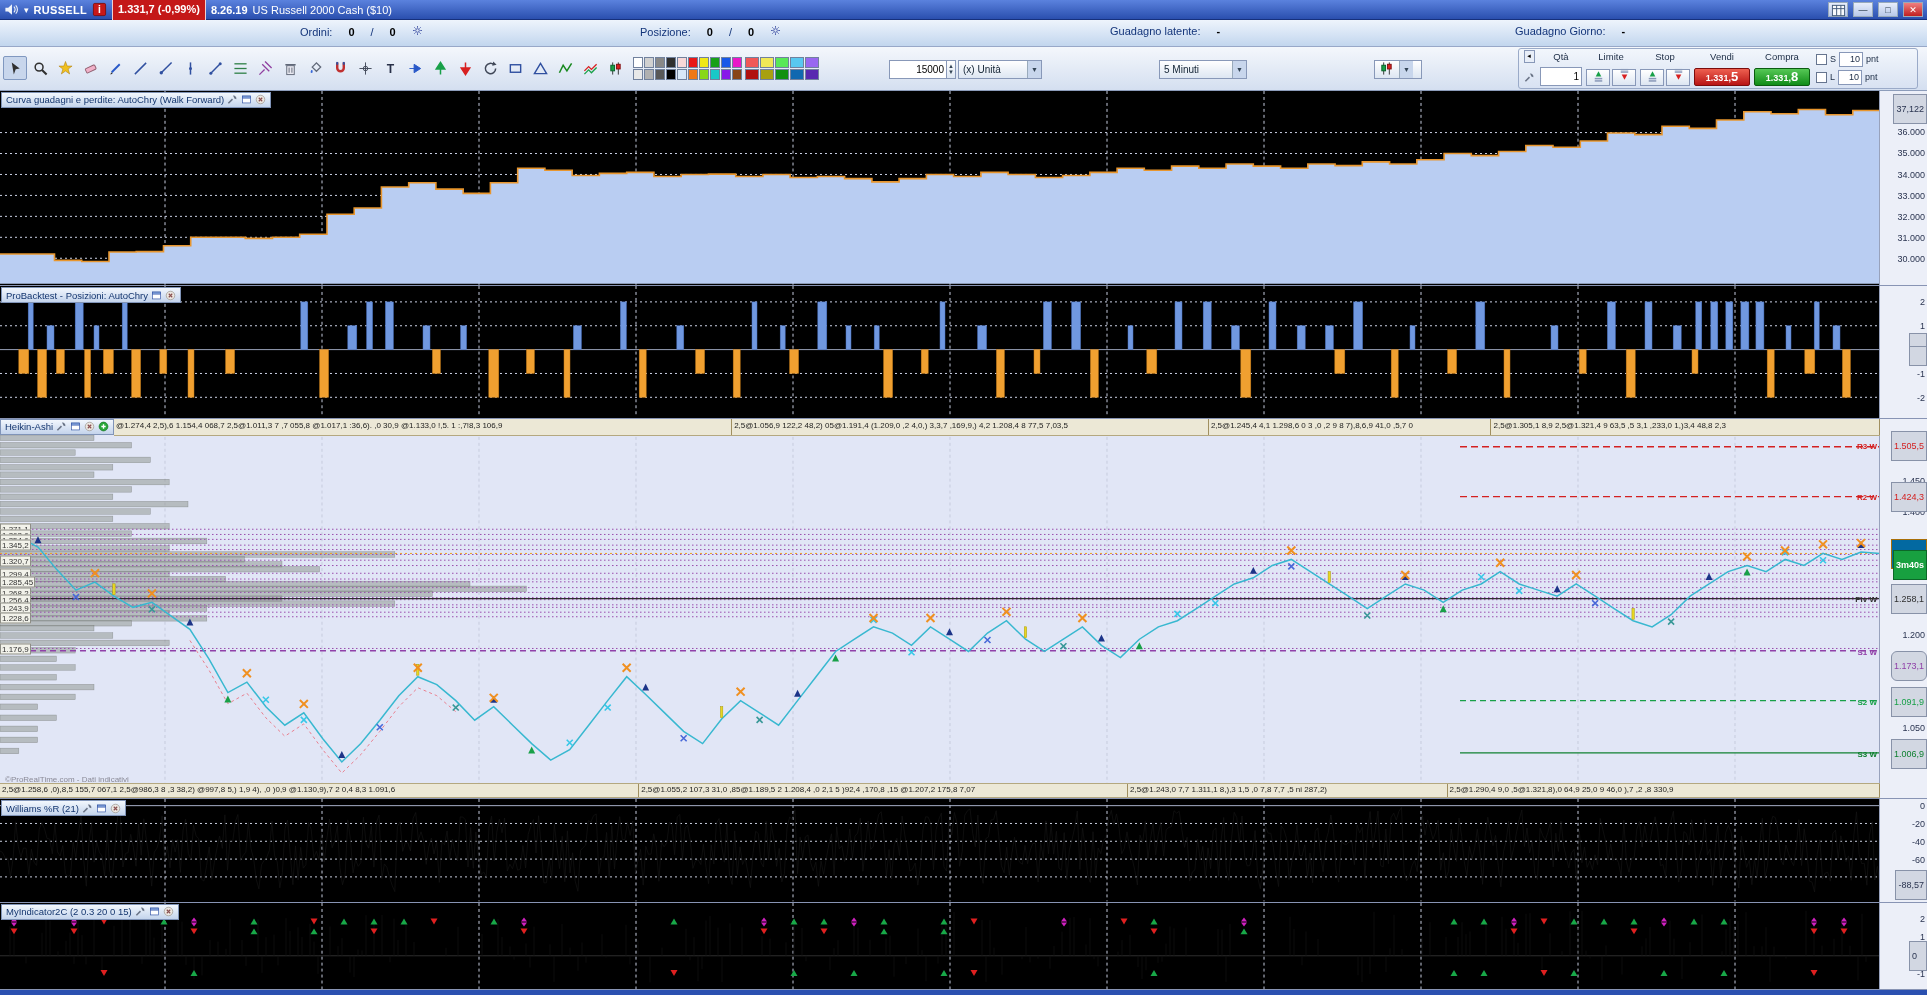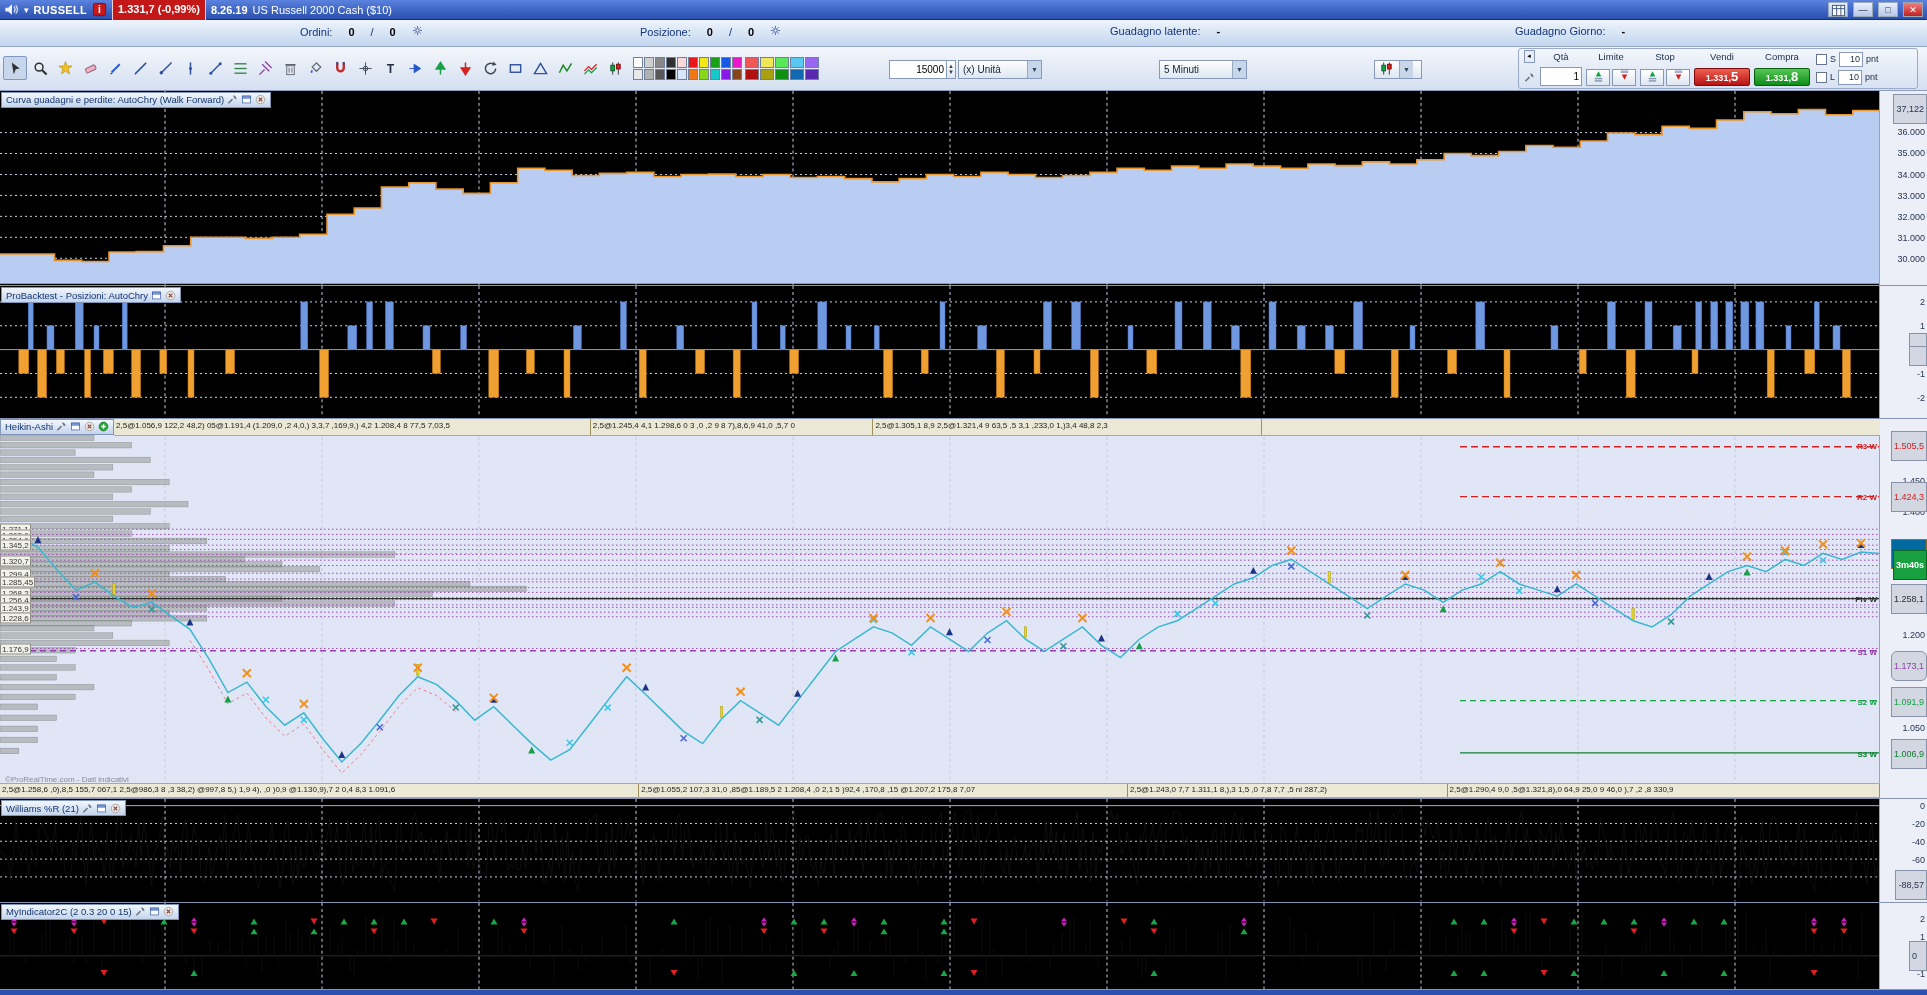--- a/index.html
+++ b/index.html
@@ -816,20 +816,21 @@
             </svg>
           </span>
         <span class="sm">
             <svg width="11" height="11" viewBox="0 0 16 16">
               <circle cx="8" cy="8" r="6.4" fill="#28a838" stroke="#127020"></circle>
               <path d="M8 4.8 V11.2 M4.8 8 H11.2" stroke="#fff" stroke-width="2"></path>
             </svg>
           </span>
       </div>
       <div class="strip" id="strip-top">
+          <div class="seg" style="flex: 0 0 35%;">@1.274,4 2,5),6 1.154,4 068,7 2,5@1.011,3 7 ,7 055,8 @1.017,1 :36,6). ,0 30,9 @1.133,0 !,5. 1 :,7!8,3 106,9</div>
           <div class="seg" style="flex: 0 0 27%;">2,5@1.056,9 122,2 48,2) 05@1.191,4 (1.209,0 ,2 4,0,) 3,3,7 ,169,9,) 4,2 1.208,4 8 77,5 7,03,5</div>
           <div class="seg" style="flex: 0 0 16%;">2,5@1.245,4 4,1 1.298,6 0 3 ,0 ,2 9 8 7),8,6,9 41,0 ,5,7 0</div>
           <div class="seg" style="flex: 0 0 22%;">2,5@1.305,1 8,9 2,5@1.321,4 9 63,5 ,5 3,1 ,233,0 1,)3,4 48,8 2,3</div>
         </div>
     </div>
     <div id="main-tags">
         <div class="pricetag" style="top: 110.933px;">1.371,1</div>
         <div class="pricetag" style="top: 116.184px;">1.362,6</div>
         <div class="pricetag" style="top: 121.127px;">1.354,6</div>
         <div class="pricetag" style="top: 126.934px;">1.345,2</div>

